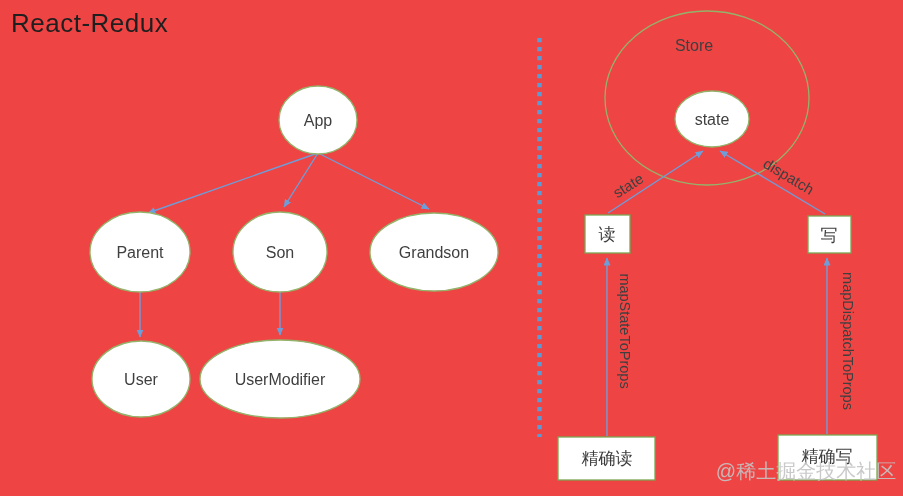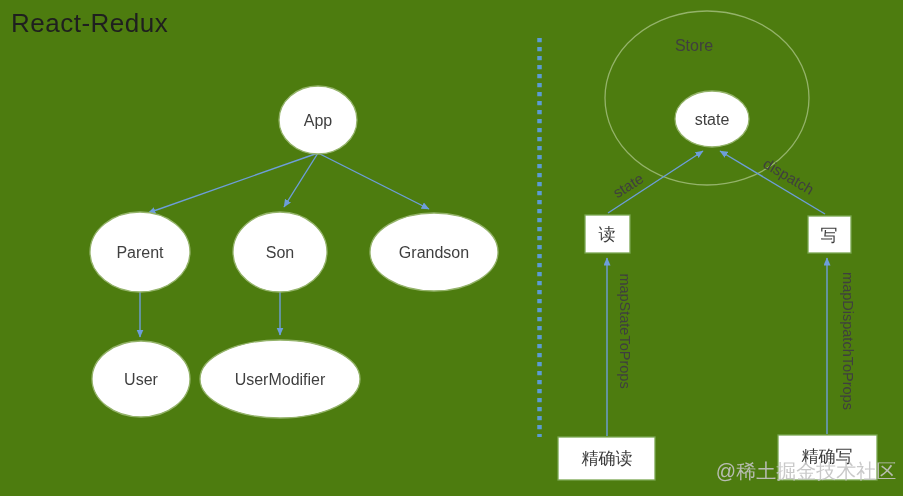--- a/index.html
+++ b/index.html
@@ -8,21 +8,21 @@
     background: #ffffff;
     width: 903px;
     height: 496px;
     overflow: hidden;
     font-family: "Liberation Sans", "DejaVu Sans", sans-serif;
   }
   #canvas {
     position: relative;
     width: 903px;
     height: 496px;
-    background: #4d7c0f;
+    background: #ef4444;
   }
   svg { display: block; }
   .node-ellipse {
     fill: #ffffff;
     stroke: #94b36a;
     stroke-width: 1.3;
   }
   .store-ellipse {
     fill: none;
     stroke: #94b36a;

